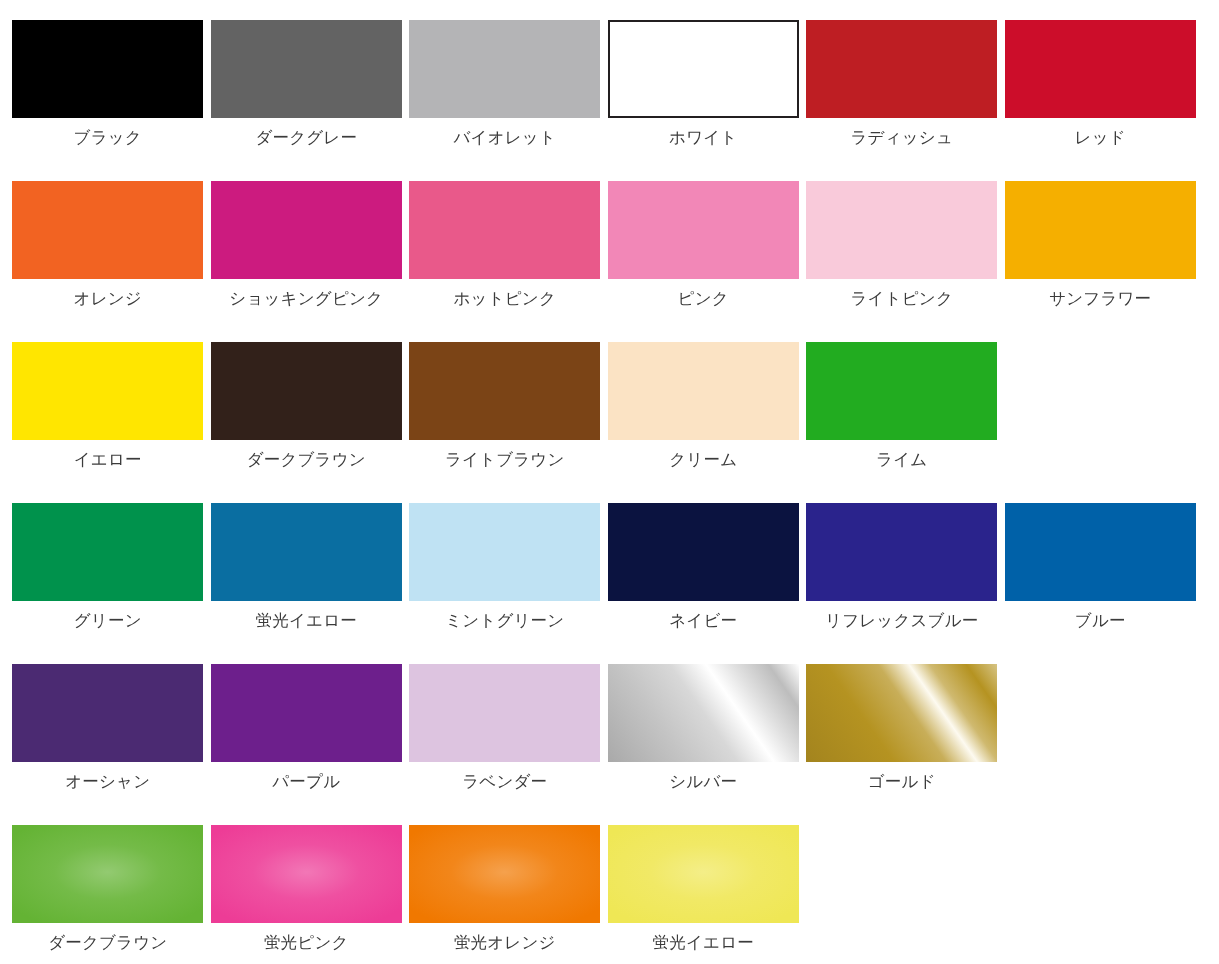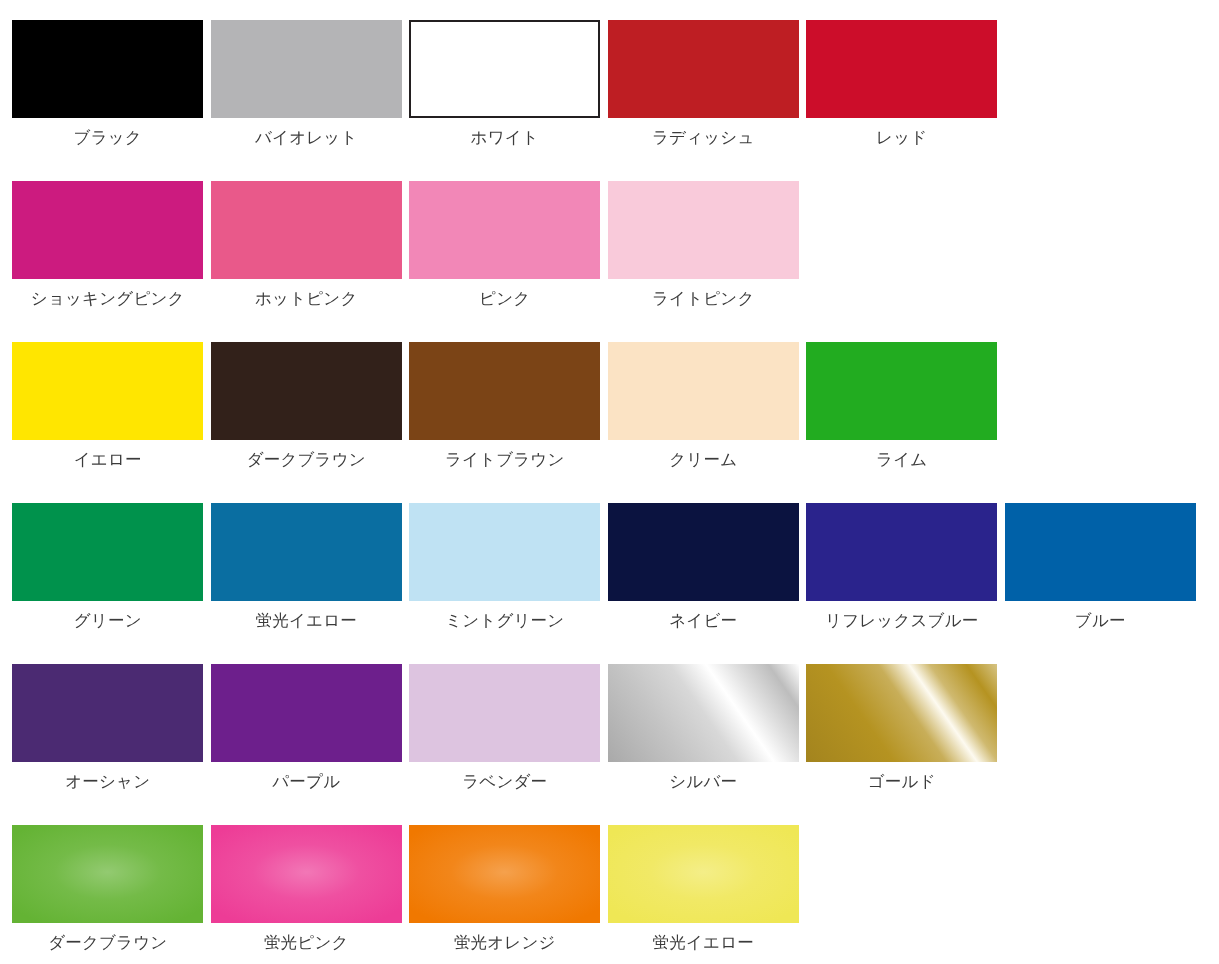--- a/index.html
+++ b/index.html
@@ -70,20 +70,26 @@
 <div class="chart" id="chart-root">
     <div class="row">
       <div class="cell">
         <div class="swatch-wrap">
           <div class="swatch" title="ブラック" style="background: rgb(0, 0, 0);"></div>
         </div>
         <div class="label">ブラック</div>
       </div>
       <div class="cell">
         <div class="swatch-wrap">
+          <div class="swatch" title="ダークグレー" style="background: rgb(99, 99, 99);"></div>
+        </div>
+        <div class="label">ダークグレー</div>
+      </div>
+      <div class="cell">
+        <div class="swatch-wrap">
           <div class="swatch" title="ライトグレー" style="background: rgb(180, 180, 182);"></div>
         </div>
         <div class="label">バイオレット</div>
       </div>
       <div class="cell">
         <div class="swatch-wrap">
           <div class="swatch bordered" title="ホワイト" style="background: rgb(255, 255, 255);"></div>
         </div>
         <div class="label">ホワイト</div>
       </div>
@@ -96,20 +102,26 @@
       <div class="cell">
         <div class="swatch-wrap">
           <div class="swatch" title="レッド" style="background: rgb(204, 13, 42);"></div>
         </div>
         <div class="label">レッド</div>
       </div>
     </div>
     <div class="row">
       <div class="cell">
         <div class="swatch-wrap">
+          <div class="swatch" title="オレンジ" style="background: rgb(242, 99, 34);"></div>
+        </div>
+        <div class="label">オレンジ</div>
+      </div>
+      <div class="cell">
+        <div class="swatch-wrap">
           <div class="swatch" title="ショッキングピンク" style="background: rgb(204, 27, 127);"></div>
         </div>
         <div class="label">ショッキングピンク</div>
       </div>
       <div class="cell">
         <div class="swatch-wrap">
           <div class="swatch" title="ホットピンク" style="background: rgb(233, 89, 138);"></div>
         </div>
         <div class="label">ホットピンク</div>
       </div>
@@ -117,20 +129,26 @@
         <div class="swatch-wrap">
           <div class="swatch" title="ピンク" style="background: rgb(242, 135, 183);"></div>
         </div>
         <div class="label">ピンク</div>
       </div>
       <div class="cell">
         <div class="swatch-wrap">
           <div class="swatch" title="ライトピンク" style="background: rgb(249, 202, 218);"></div>
         </div>
         <div class="label">ライトピンク</div>
+      </div>
+      <div class="cell">
+        <div class="swatch-wrap">
+          <div class="swatch" title="サンフラワー" style="background: rgb(245, 175, 0);"></div>
+        </div>
+        <div class="label">サンフラワー</div>
       </div>
     </div>
     <div class="row">
       <div class="cell">
         <div class="swatch-wrap">
           <div class="swatch" title="イエロー" style="background: rgb(255, 230, 0);"></div>
         </div>
         <div class="label">イエロー</div>
       </div>
       <div class="cell">

